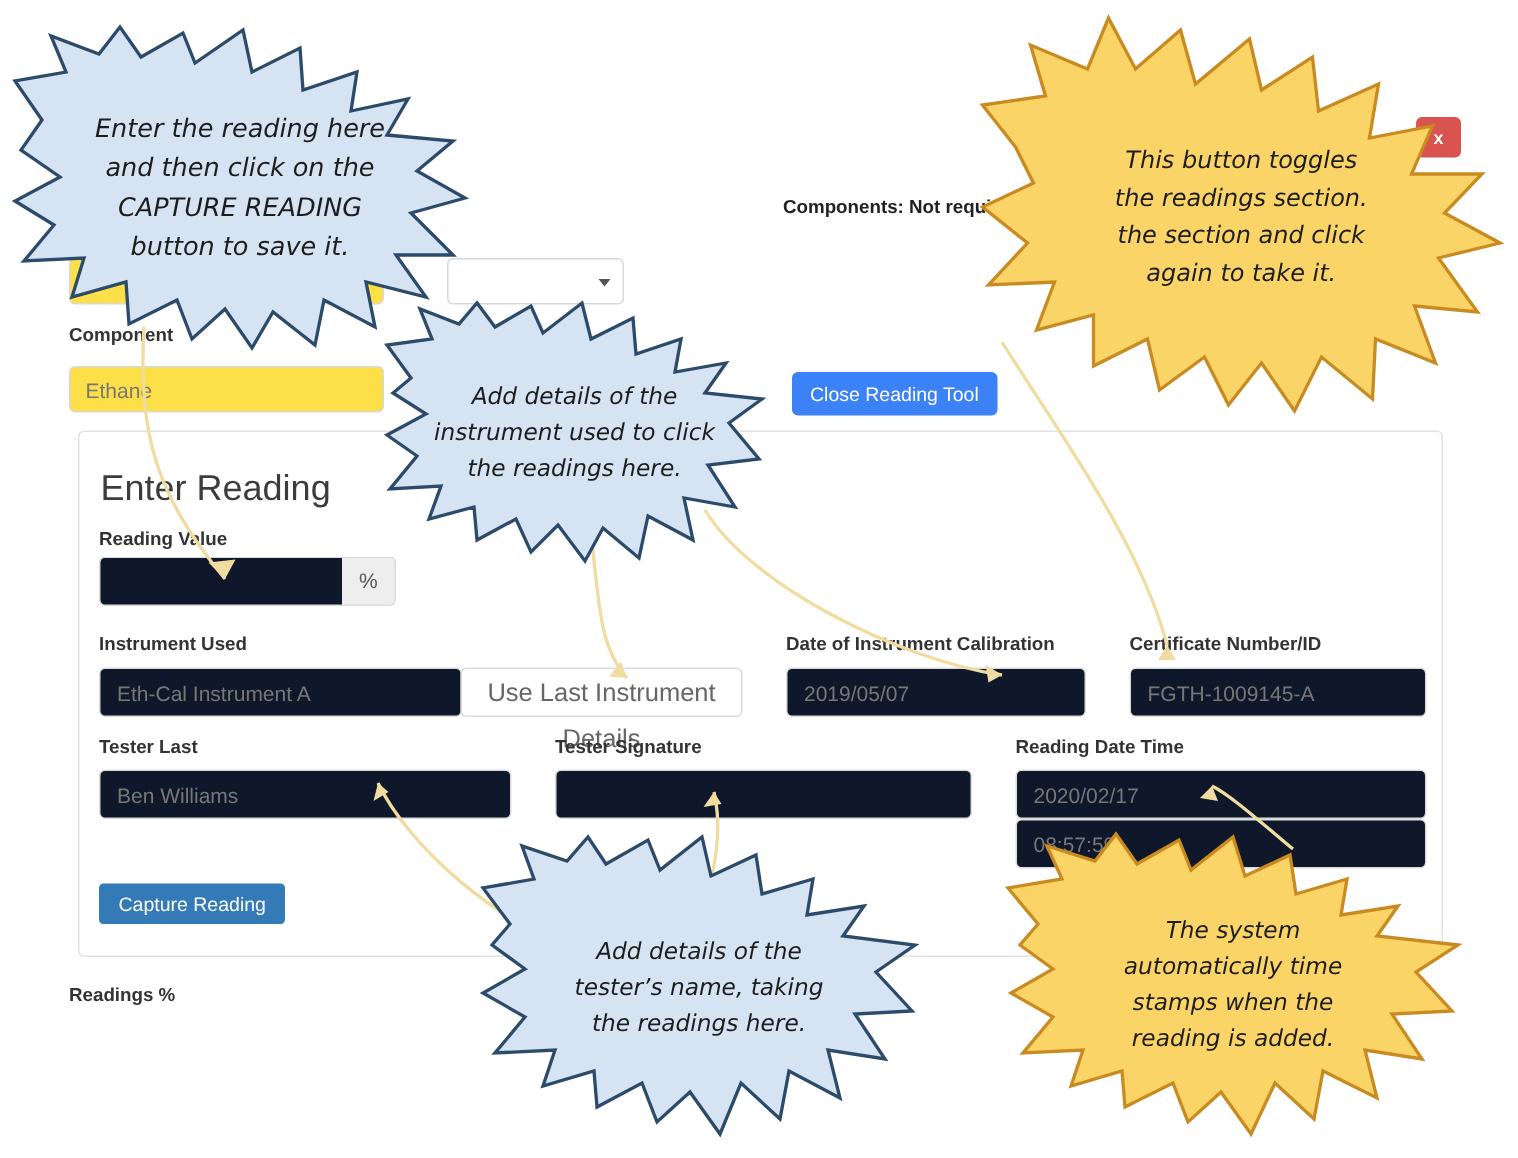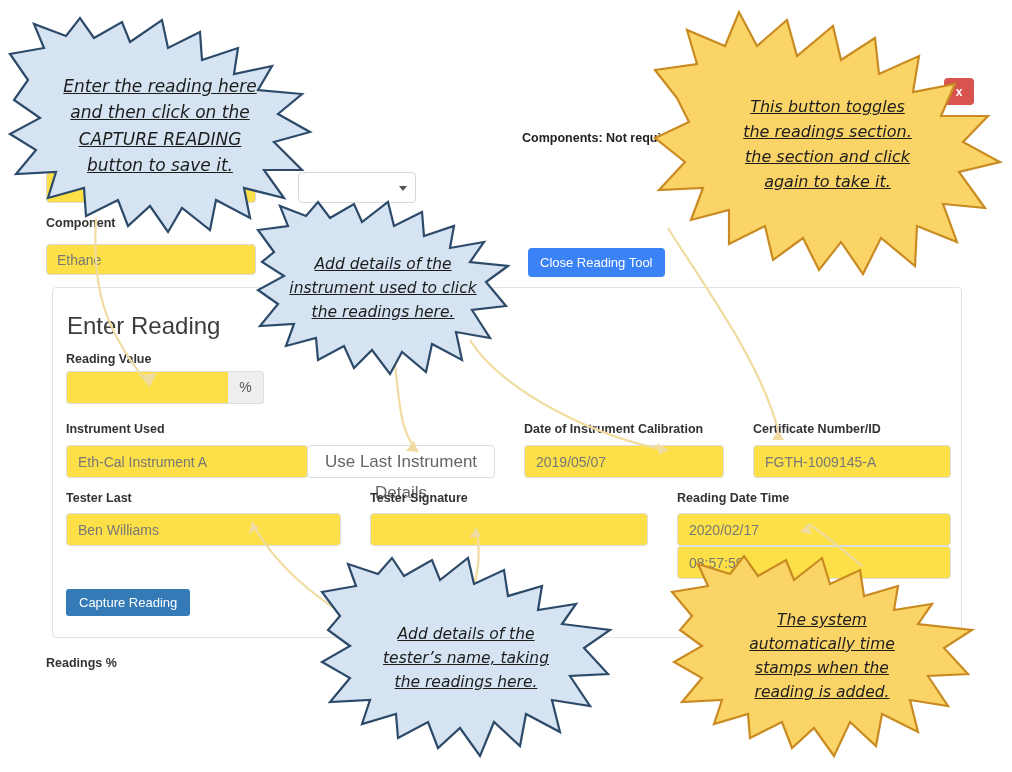--- a/index.html
+++ b/index.html
@@ -81,21 +81,21 @@
   .card-title {
     position: absolute; left: 14px; top: 24px;
     font-size: 24px; color: #3c3c3c; font-weight: 400;
   }
   .fld-label {
     position: absolute; font-size: 12.5px; font-weight: bold; color: #333;
     white-space: nowrap;
   }
   .fld-input {
     position: absolute; height: 33px; border: 1px solid #dcdcdc;
-    border-radius: 4px; background:#fde047;
+    border-radius: 4px; background:#0f172a;
     font-size: 14px; color: #777; padding: 7px 11px; line-height: 19px;
     white-space: nowrap; overflow: hidden;
   }
   .pct-addon {
     position: absolute; left: 228px; top: 371px;
     width: 36px; height: 33px;
     border:1px solid #dcdcdc; border-left: none;
     border-radius: 0 4px 4px 0; background:#eeeeee;
     font-size: 14px; color: #555; text-align:center; line-height: 31px;
   }
@@ -110,21 +110,21 @@
   
   .callout { position: absolute; }
   .callout svg { display:block; overflow: visible; }
   .callout .ctext {
     position:absolute; left:0; top:0; width:100%; height:100%;
     display:flex; flex-direction:column; align-items:center; justify-content:center;
     font-family: "DejaVu Sans", sans-serif;
     font-style: italic; color:#1d1d1d; text-align:center;
     pointer-events:none;
   }
-  .ctext span { display:block; line-height: 1.55; white-space: nowrap; text-decoration: underline; }
+  .ctext span { display:block; line-height: 1.55; white-space: nowrap; }
 
   .arrow { position:absolute; left:0; top:0; pointer-events:none; }
 </style>
 </head>
 <body>
 
 <div id="page">
 
   <div class="bg-heading">Components</div>
   <div class="bg-note">Components: Not required</div>

